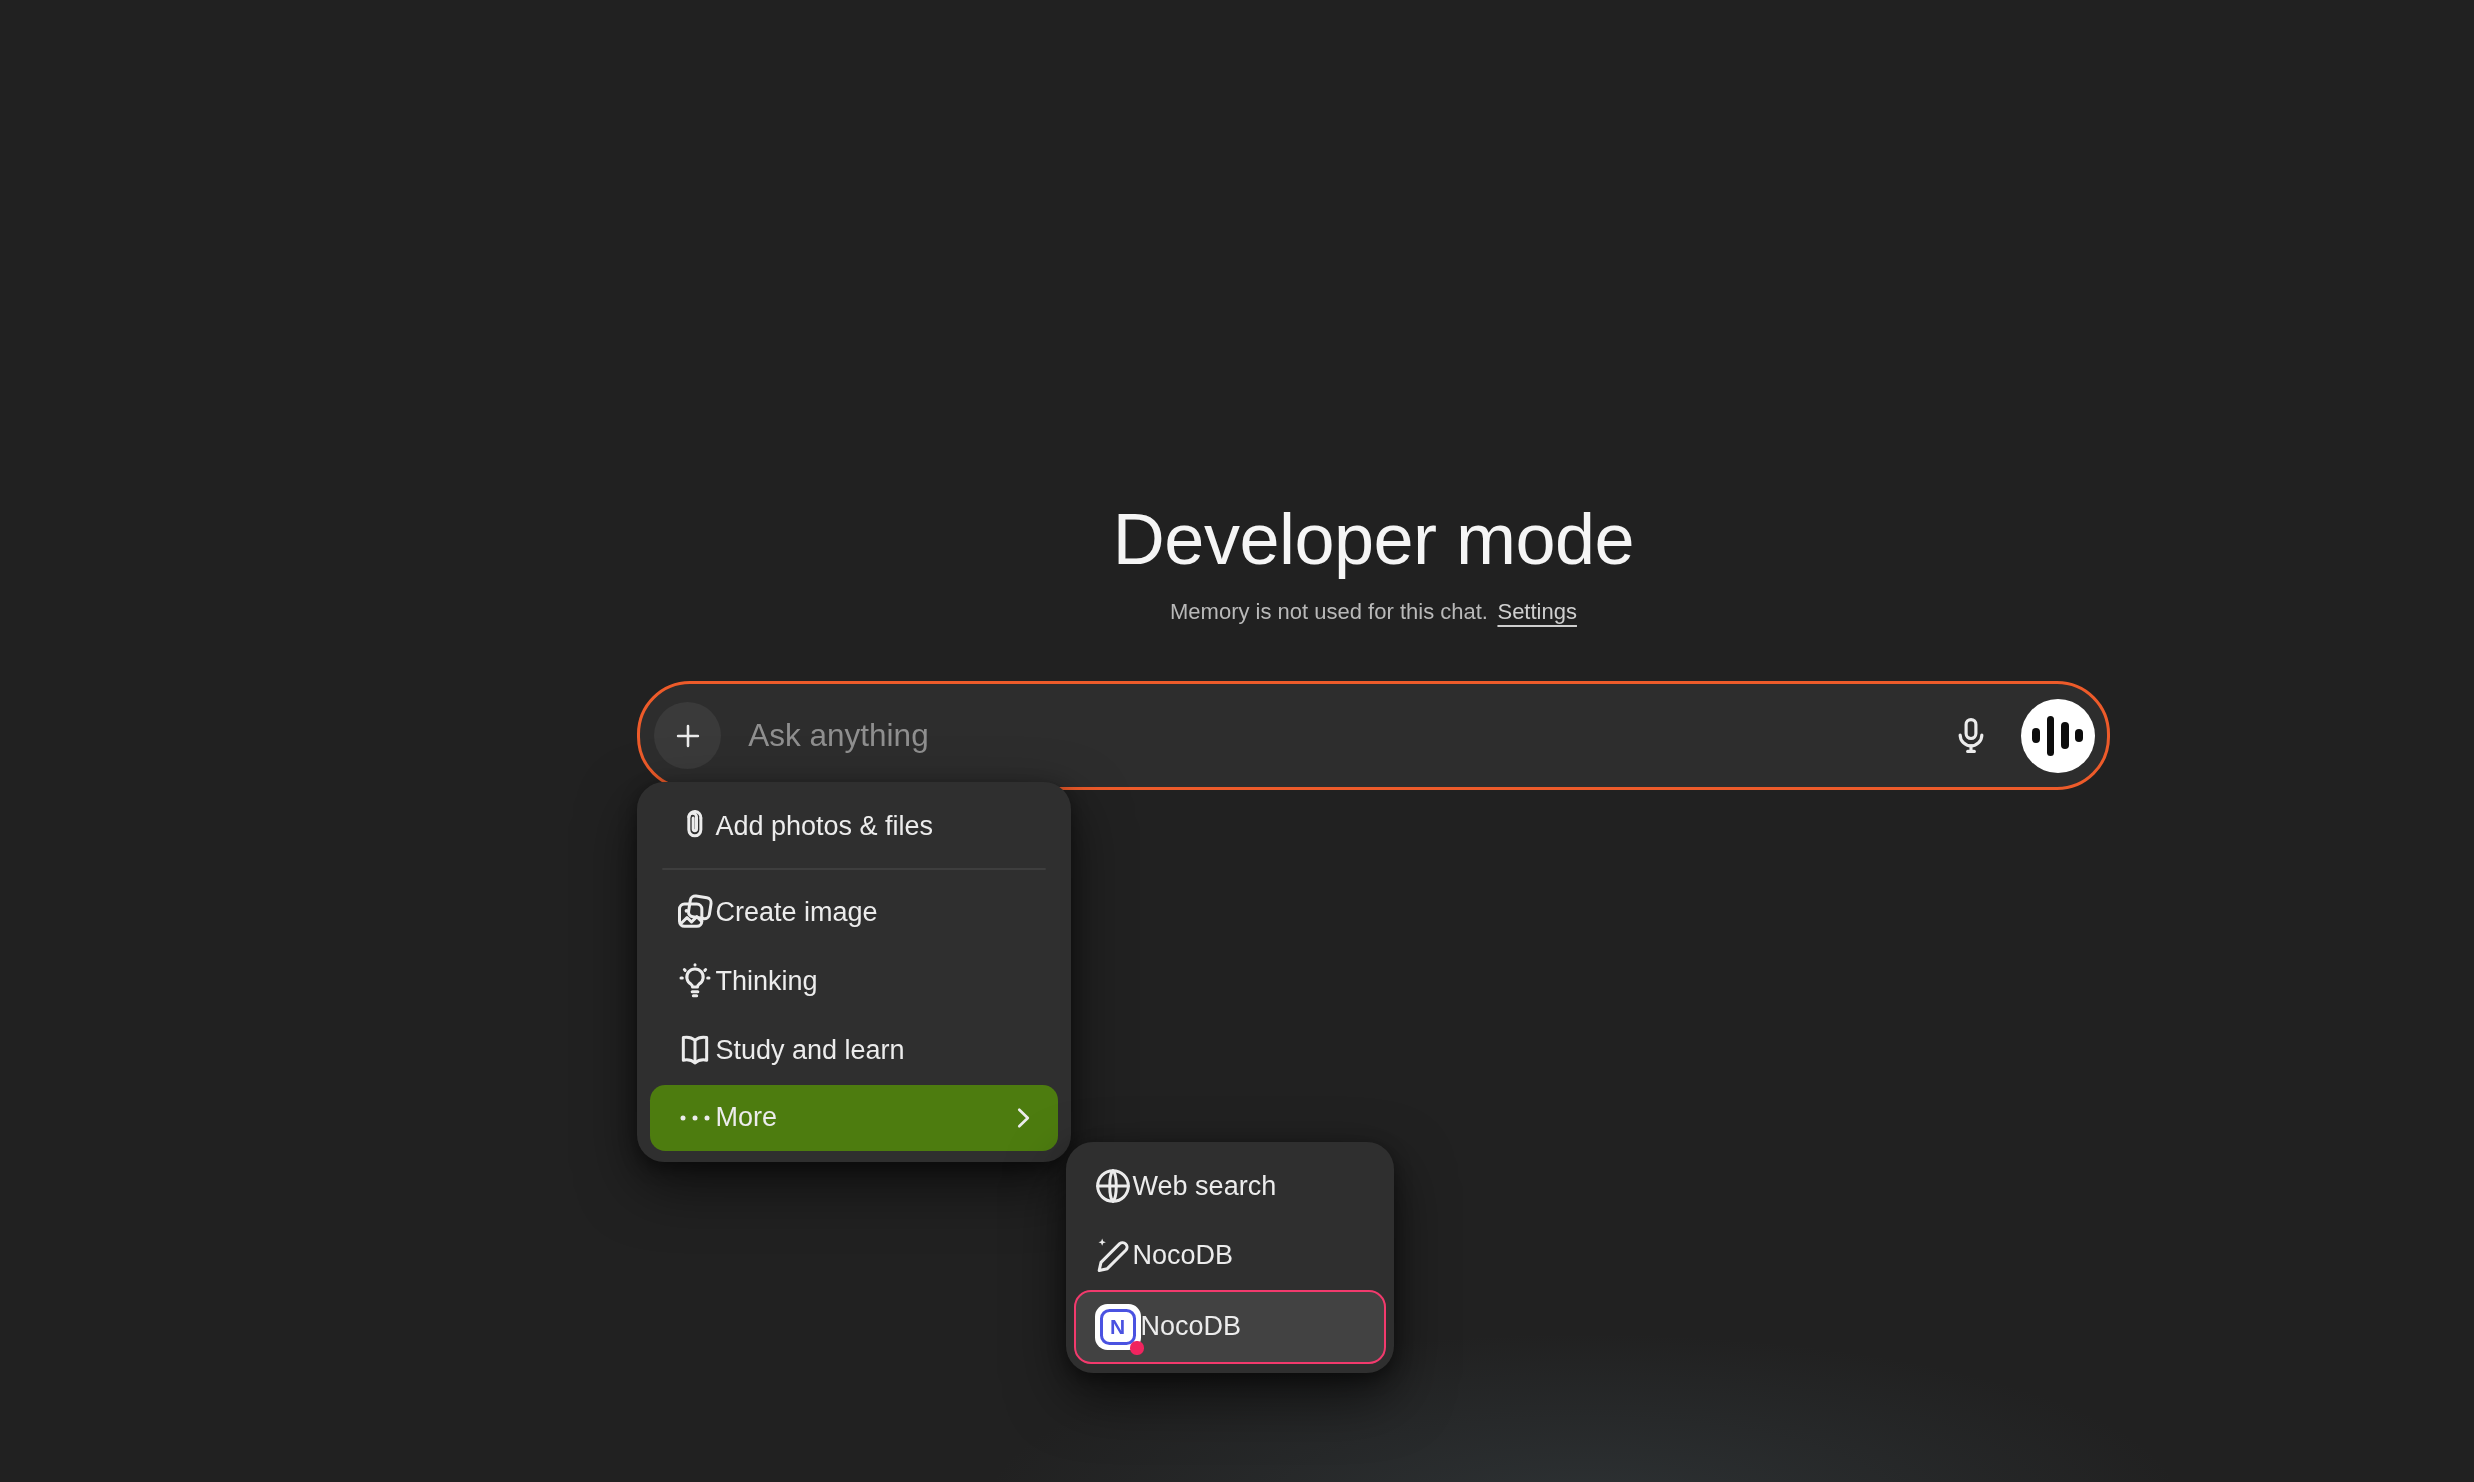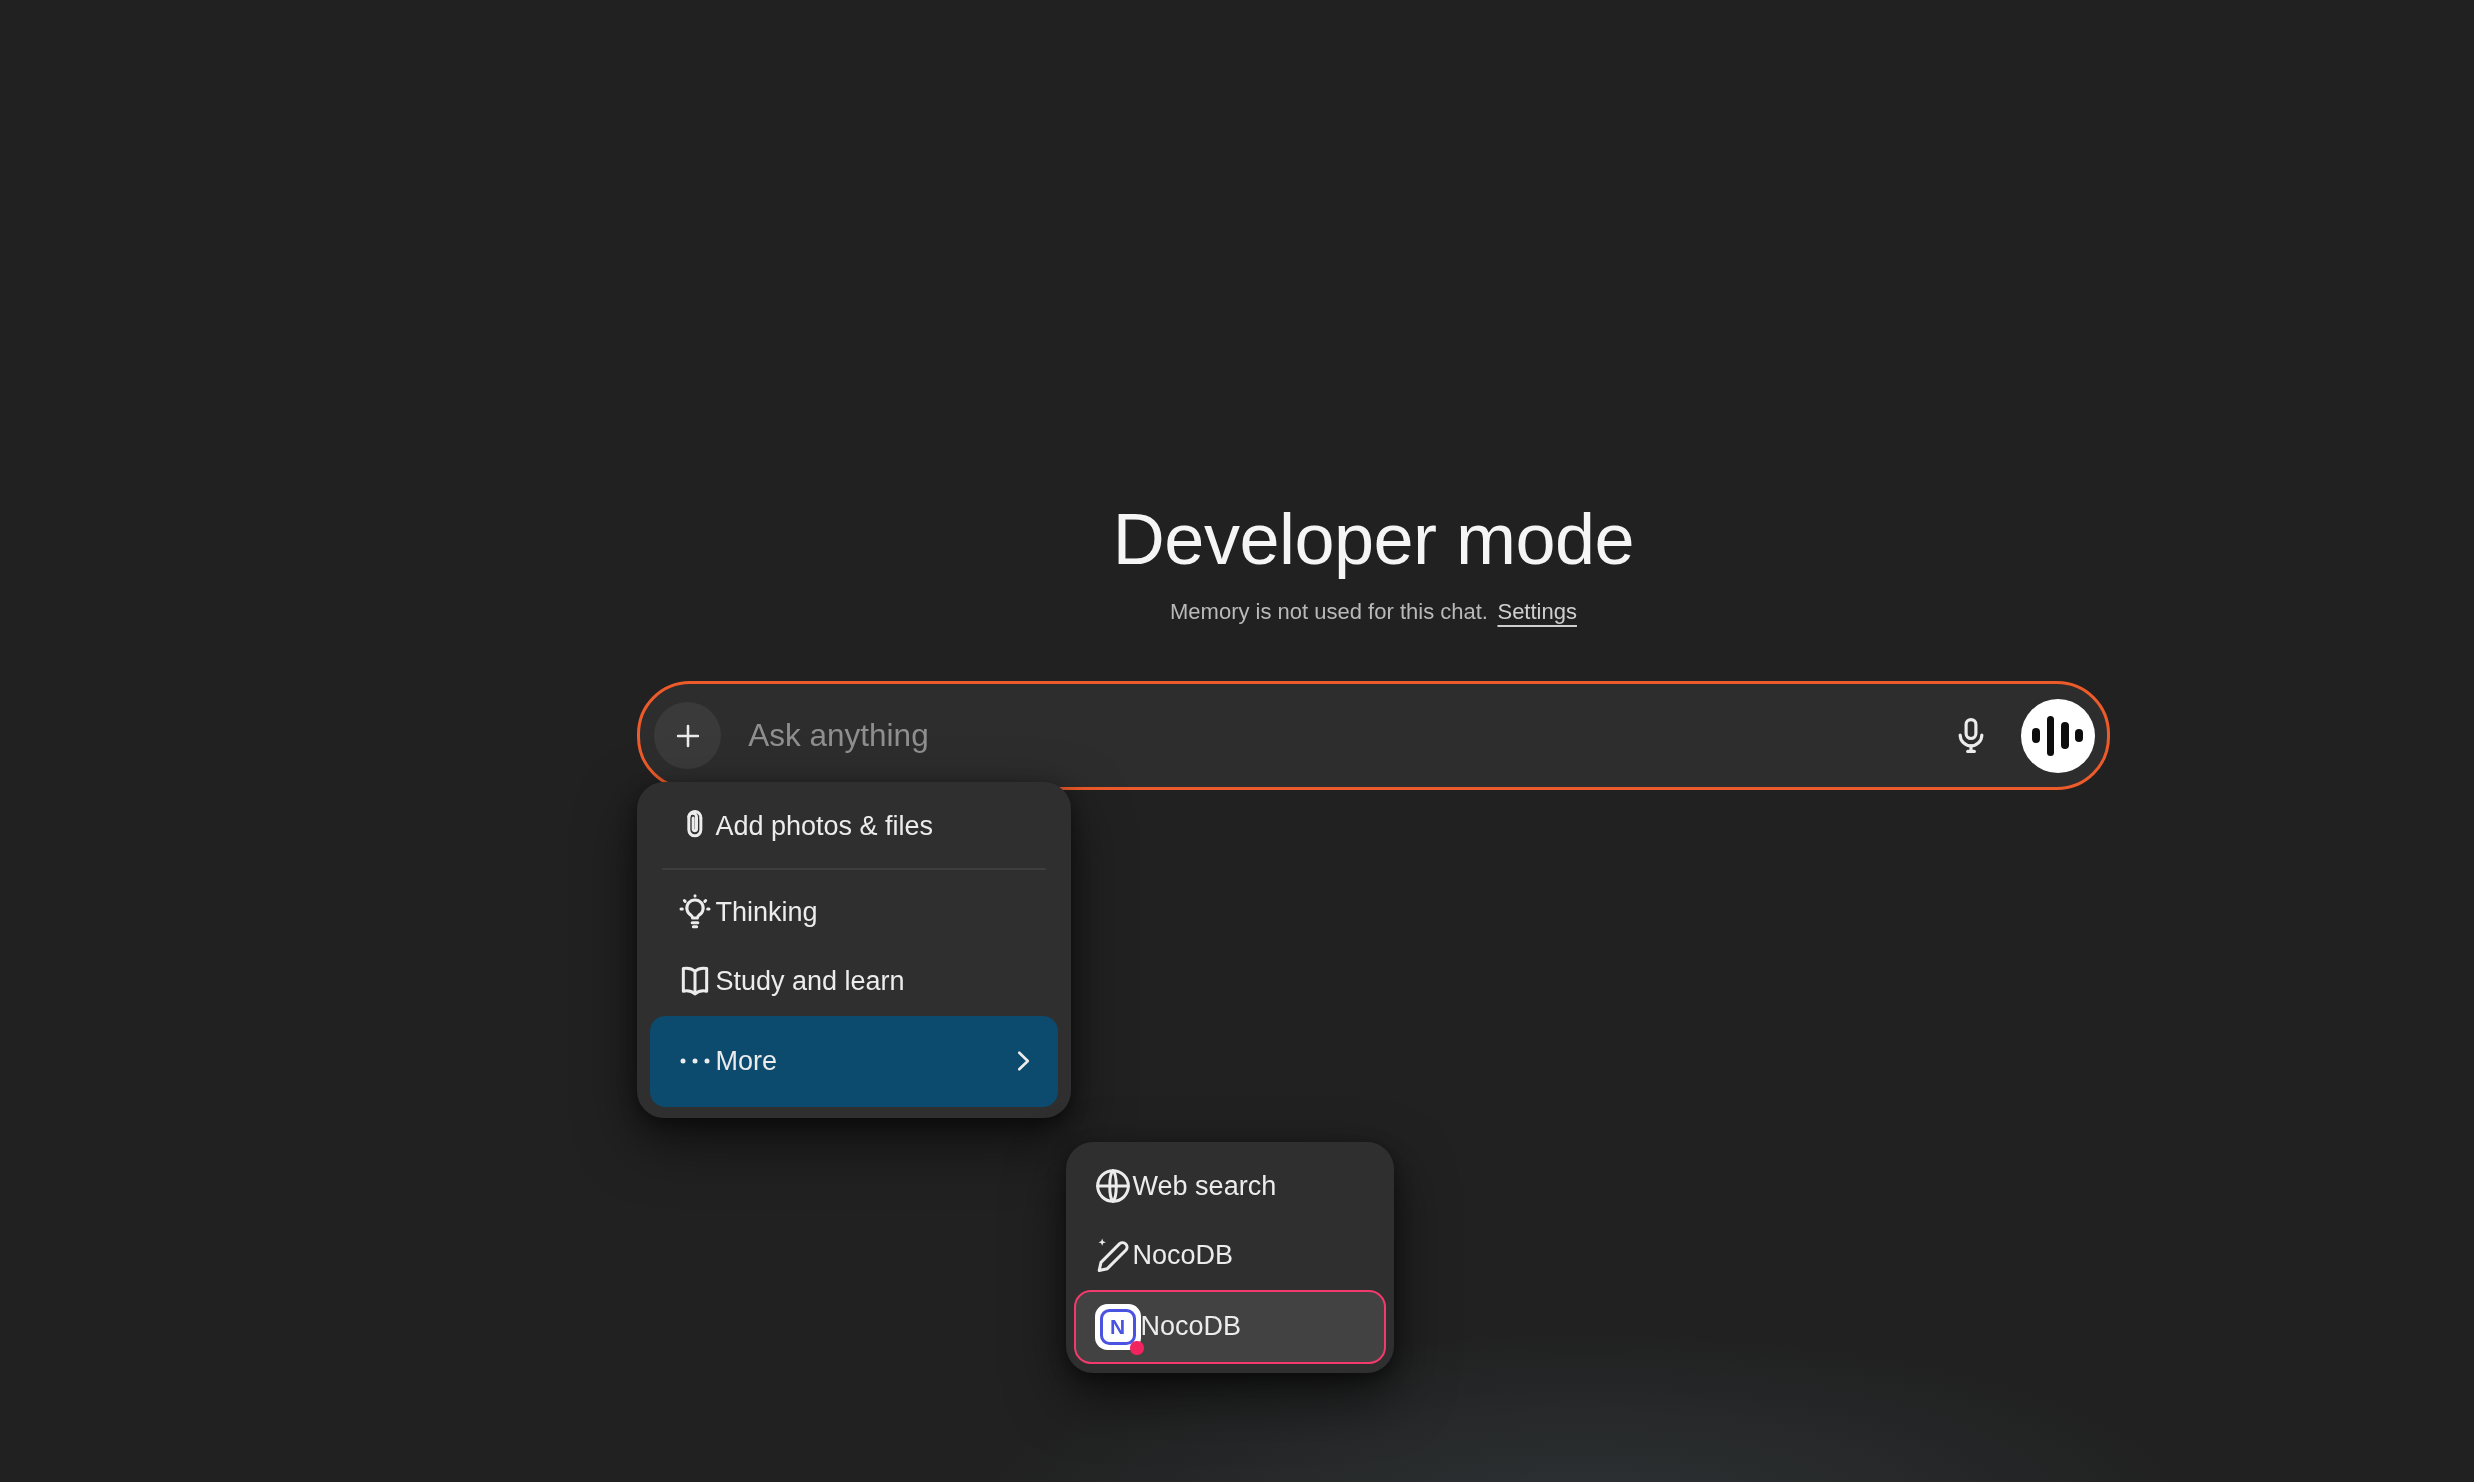--- a/index.html
+++ b/index.html
@@ -58,21 +58,21 @@
   }
   .menu-main { left:637px; top:782px; width:434px; }
   .menu-sub  { left:1066px; top:1142px; width:328px; padding:9.5px 7.6px; }
   .menu-item {
     height:69px; display:flex; align-items:center; 
     padding:0 19px 0 25px; cursor:pointer; border-radius:15.3px;
   }
   .menu-item .ico { width:40px; height:40px; flex:0 0 auto; display:flex; align-items:center; justify-content:center; }
   .menu-item .lbl { font-size:27px; color:#ececec; white-space:nowrap; }
   .menu-item .spacer { flex:1; }
-  .menu-item.hovered { background:#0c4a6e; height:91px;justify-content:center; }
+  .menu-item.hovered { background:#4d7c0f; height:66px;justify-content:center; }
   .divider { height:1.9px; background:#4a4a4a; opacity:.55; margin:7.6px 11.4px; border-radius:1px; }
 
   .menu-sub .menu-item { padding:0 19px 0 19px; }
   .menu-item.selected {
     background:#424242; border:2.9px solid #f23a6d; height:74px; border-radius:17px;
   }
 
   
   .nocodb-logo { width:46px; height:46px; background:#ffffff; border-radius:12.4px; position:relative;
     display:flex; align-items:center; justify-content:center; flex:0 0 auto; }
@@ -124,20 +124,31 @@
       <svg class="stroke-ic" width="40" height="40" viewBox="0 0 24 24">
         <path d="M15.5 7.2v7.1a3.6 3.6 0 0 1-7.2 0V6.6a2.3 2.3 0 0 1 4.6 0v7.2a1 1 0 0 1-2 0V7.2"></path>
         <path d="M15.5 7.2a3.6 3.6 0 0 0-7.2-.6"></path>
       </svg>
     </span>
     <span class="lbl">Add photos &amp; files</span>
   </div>
 
   <div class="divider"></div>
 
+  <div class="menu-item">
+    <span class="ico">
+      <svg class="stroke-ic" width="40" height="40" viewBox="0 0 24 24">
+        <rect x="8.6" y="2.9" width="12.6" height="12.6" rx="3" transform="rotate(9 14.9 9.2)"></rect>
+        <rect x="2.7" y="7.2" width="13.4" height="13.4" rx="3"></rect>
+        <circle cx="6.9" cy="11.3" r="1.15" fill="#ececec" stroke="none"></circle>
+        <path d="M3.6 18.9l3.6-3.6 2.7 2.7 3.2-3.2 2.9 2.9"></path>
+      </svg>
+    </span>
+    <span class="lbl">Create image</span>
+  </div>
 
   <div class="menu-item">
     <span class="ico">
       <svg class="stroke-ic" width="40" height="40" viewBox="0 0 24 24">
         <path d="M9.6 13.9a4.9 4.9 0 1 1 4.8 0c-.6.4-.9 1-.9 1.7h-3c0-.7-.3-1.3-.9-1.7z"></path>
         <path d="M10.3 18.4h3.4"></path>
         <path d="M11 20.8h2"></path>
         <path d="M12 2.2v.2"></path>
           <path d="M5.6 5.1l.5.5"></path>
           <path d="M18.4 5.1l-.5.5"></path>

